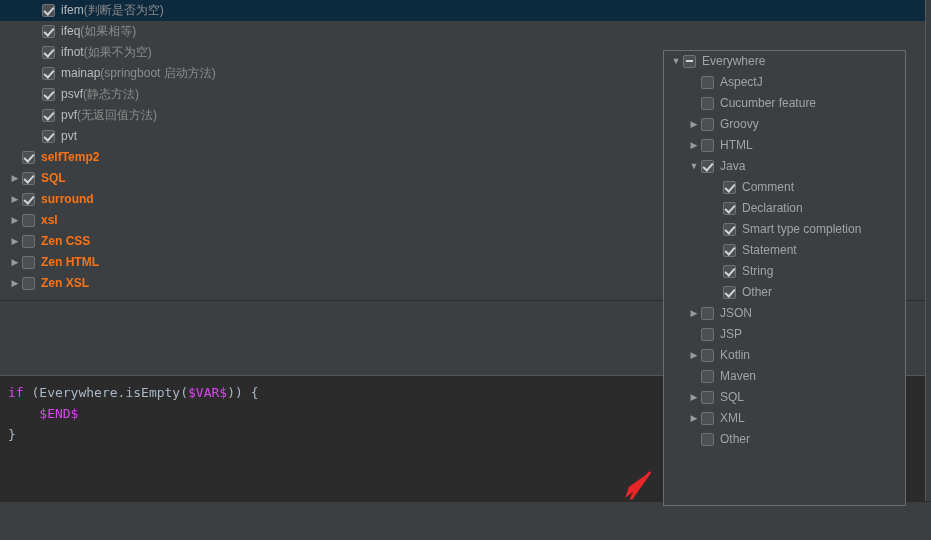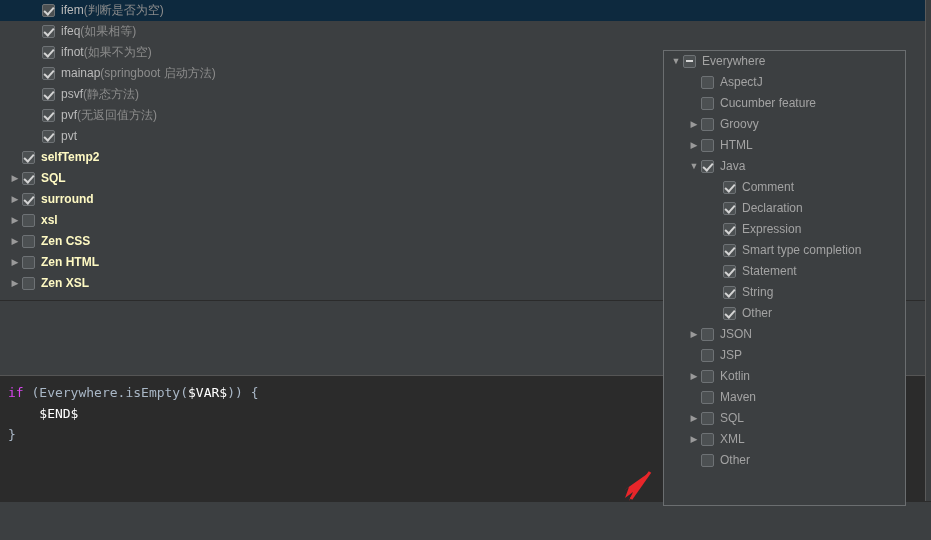--- a/index.html
+++ b/index.html
@@ -47,21 +47,21 @@
     content:"";position:absolute;left:3px;top:0px;
     width:4px;height:8px;
     border:solid #d4d4d4;border-width:0 2px 2px 0;
     transform:rotate(42deg);
   }
   .cb.tri:after{
     content:"";position:absolute;left:2px;top:4px;
     width:7px;height:2px;background:#d4d4d4;
   }
   .lbl{color:#bbbbbb;}
-  .lbl.bold{font-weight:bold;color:#fef9c3;text-align:right;}
+  .lbl.bold{font-weight:bold;color:#f97316;text-align:right;}
   .desc{color:#8c8c8c;}
 
   
   .fields{
     position:absolute;left:0;top:301px;width:931px;height:52px;
     background:#3c3f41;
   }
 
   
   .editor{
@@ -70,21 +70,21 @@
     border-top:1px solid #555555;
     font-family:"DejaVu Sans Mono","Liberation Mono",monospace;
     font-size:13px;
     color:#a9b7c6;
     padding:6px 0 0 8px;
     box-sizing:border-box;
     overflow:hidden;
   }
   .cline{height:21px;line-height:21px;white-space:pre;}
   .kw{color:#d946ef;}
-  .var{color:#ffffff;}
+  .var{color:#d946ef;}
   .plain{color:#a9b7c6;}
 
   
   .statusbar{
     position:absolute;left:0;top:501px;width:931px;height:39px;
     background:#3c3f41;
     border-top:1px solid #2b2b2b;
   }
 
   
@@ -278,26 +278,20 @@
       <div class="row">
         <span class="indent" style="width: 40px;"></span>
         <span class="arrow empty">▶</span>
         <span class="cb checked"></span>
         <span class="lbl">Declaration</span>
       </div>
       <div class="row">
         <span class="indent" style="width: 40px;"></span>
         <span class="arrow empty">▶</span>
         <span class="cb checked"></span>
-        <span class="lbl">Expression</span>
-      </div>
-      <div class="row">
-        <span class="indent" style="width: 40px;"></span>
-        <span class="arrow empty">▶</span>
-        <span class="cb checked"></span>
         <span class="lbl">Smart type completion</span>
       </div>
       <div class="row">
         <span class="indent" style="width: 40px;"></span>
         <span class="arrow empty">▶</span>
         <span class="cb checked"></span>
         <span class="lbl">Statement</span>
       </div>
       <div class="row">
         <span class="indent" style="width: 40px;"></span>

